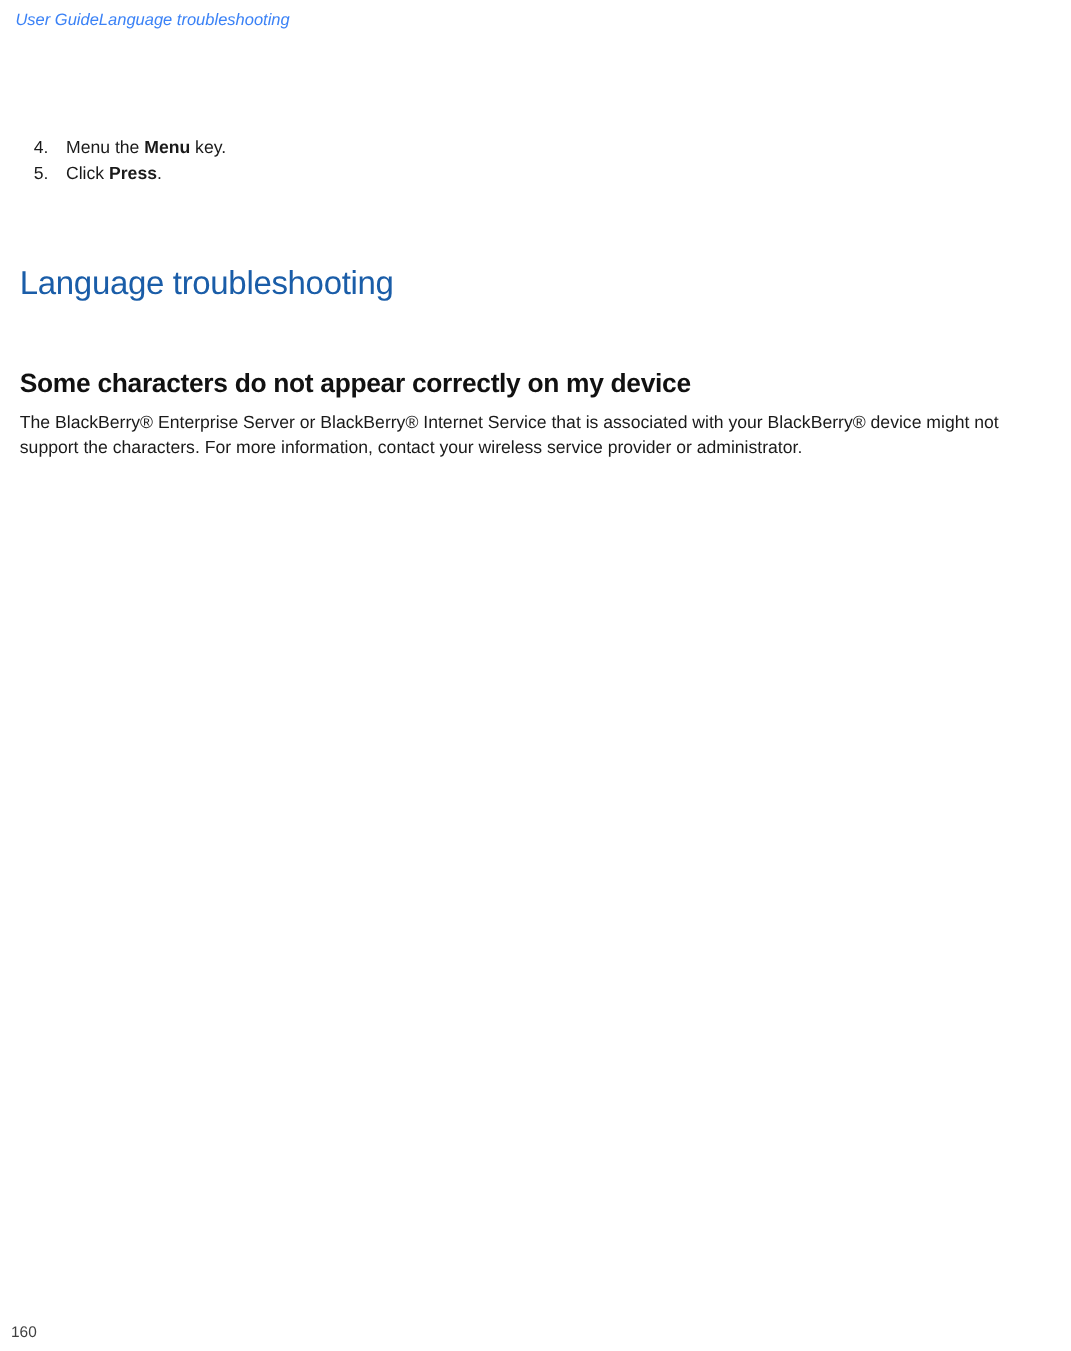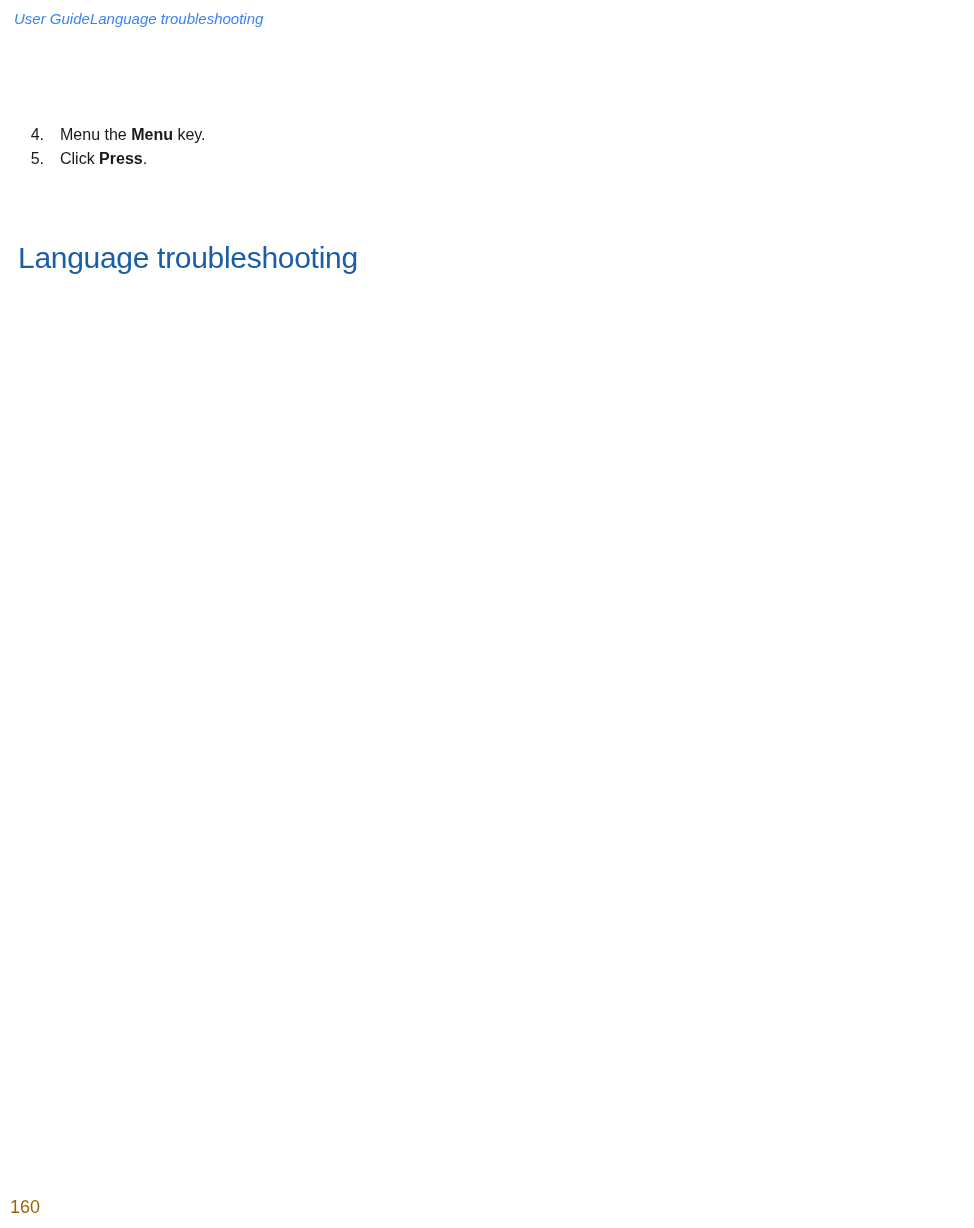--- a/index.html
+++ b/index.html
@@ -67,22 +67,22 @@
       font-size: 16px;
       color: #1a1a1a;
       margin-top: 10px;
       line-height: 1.45;
       max-width: 940px;
     }
     .page-number {
       position: absolute;
       bottom: 10px;
       left: 10px;
-      font-size: 18px;
-      color: #a16207;
+      font-size: 14px;
+      color: #404040;
     }
   </style>
 </head>
 <body>
 
 <div class="header">
   <span>User Guide</span>
   <span>Language troubleshooting</span>
 </div>
 
@@ -98,17 +98,19 @@
     <div class="step-row">
       <span class="step-num">5.</span>
       <span class="step-text">
         <span>Click </span><span class="bold">Press</span><span>.</span>
       </span>
     </div>
   </div>
 
   <h1 class="h1">Language troubleshooting</h1>
 
+  <h2 class="h2">Some characters do not appear correctly on my device</h2>
 
+  <p class="body-para">The BlackBerry® Enterprise Server or BlackBerry® Internet Service that is associated with your BlackBerry® device might not support the characters. For more information, contact your wireless service provider or administrator.</p>
 
 </div>
 
 <div class="page-number">160</div>
 
 </body></html>

